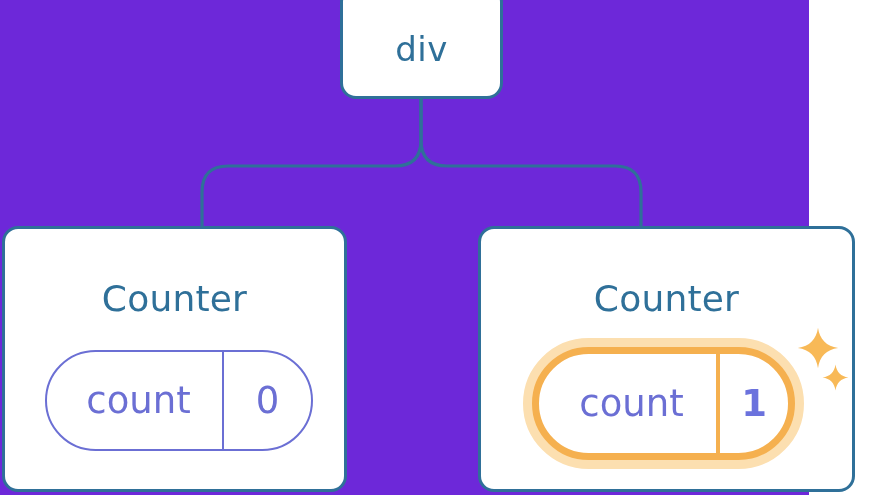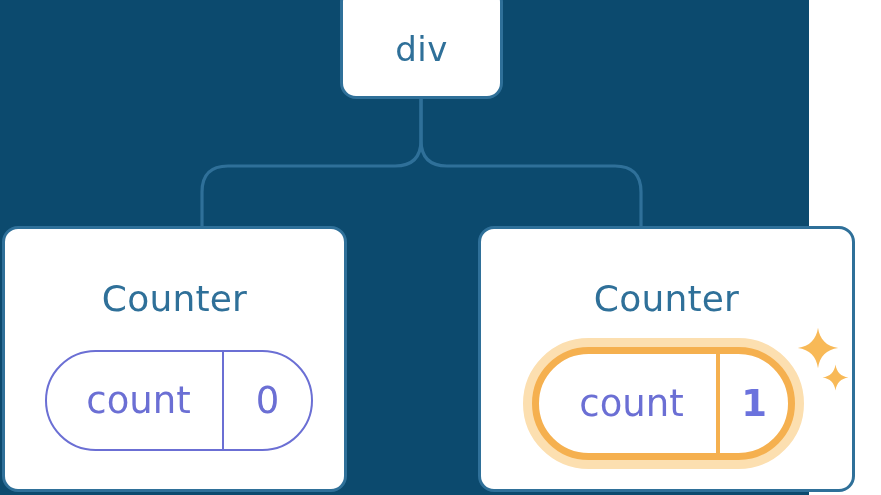--- a/index.html
+++ b/index.html
@@ -9,21 +9,21 @@
   body {
     width: 881px;
     height: 495px;
     overflow: hidden;
     font-family: "DejaVu Sans", sans-serif;
   }
   #stage {
     position: relative;
     width: 809px;
     height: 495px;
-    background: #0c4a6e;
+    background: #6d28d9;
   }
 
   
   #connectors {
     position: absolute;
     left: 0;
     top: 0;
     width: 881px;
     height: 495px;
   }

